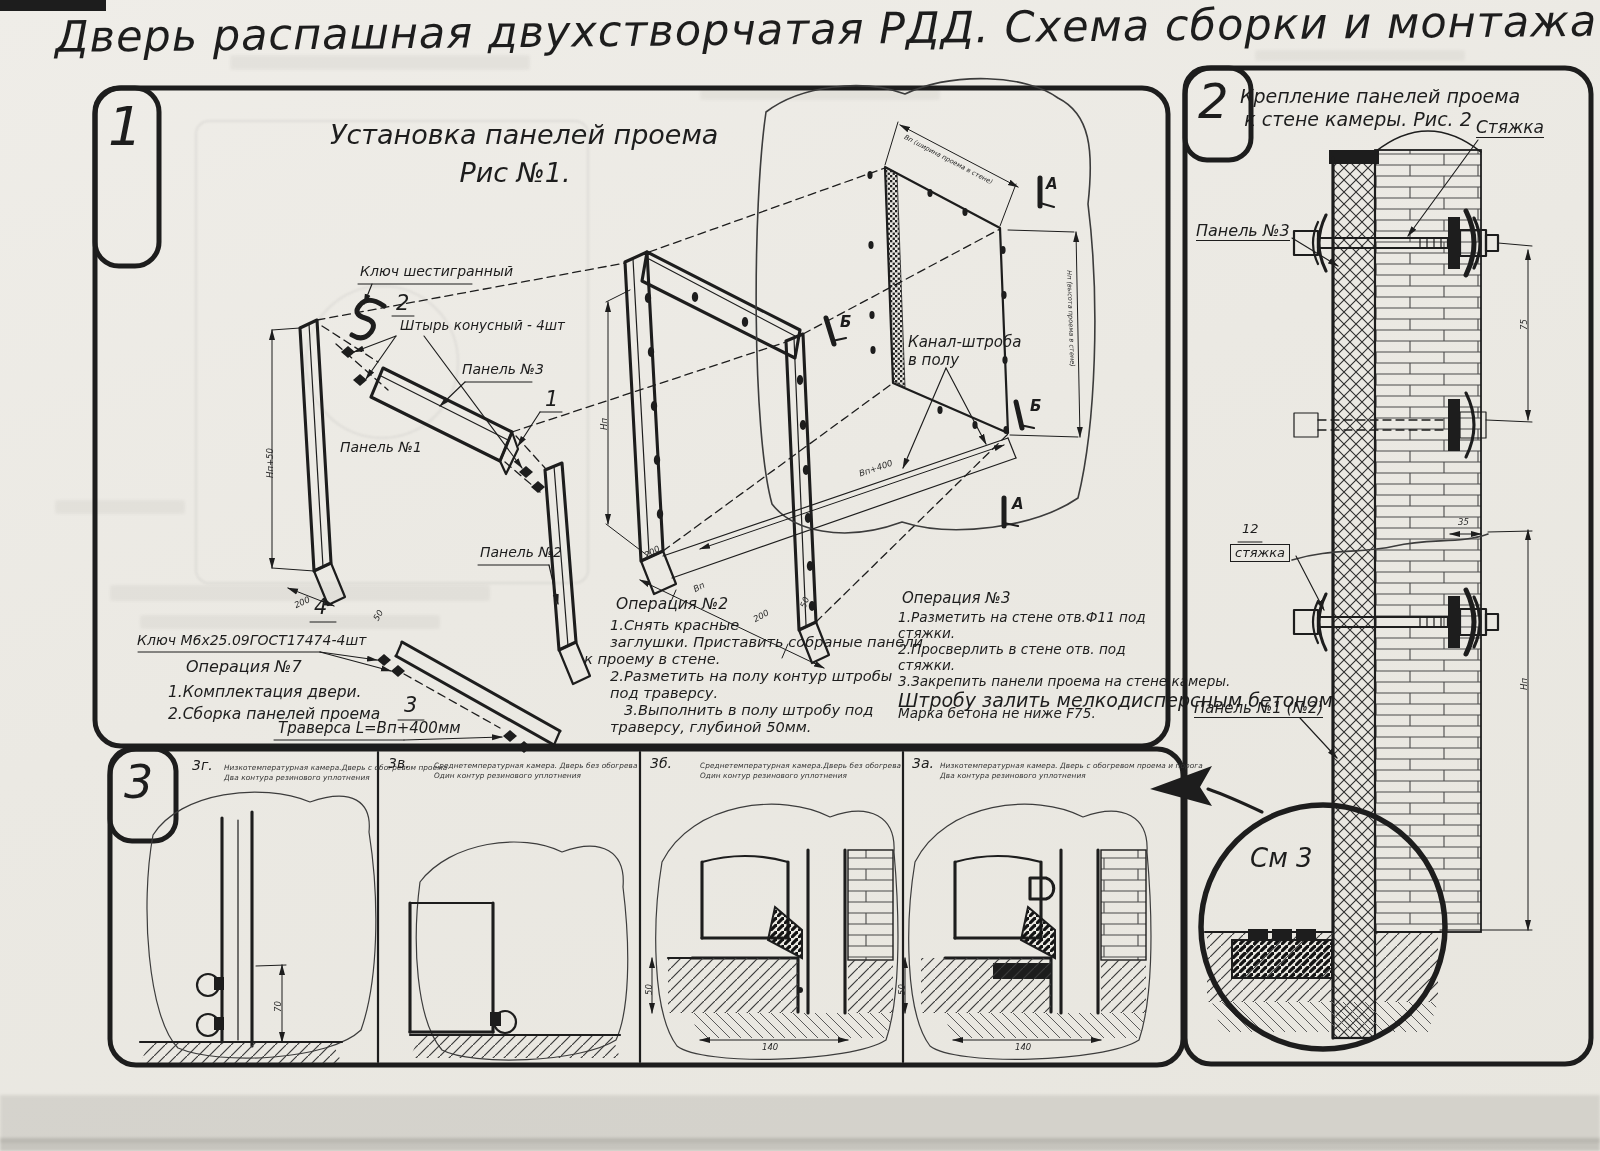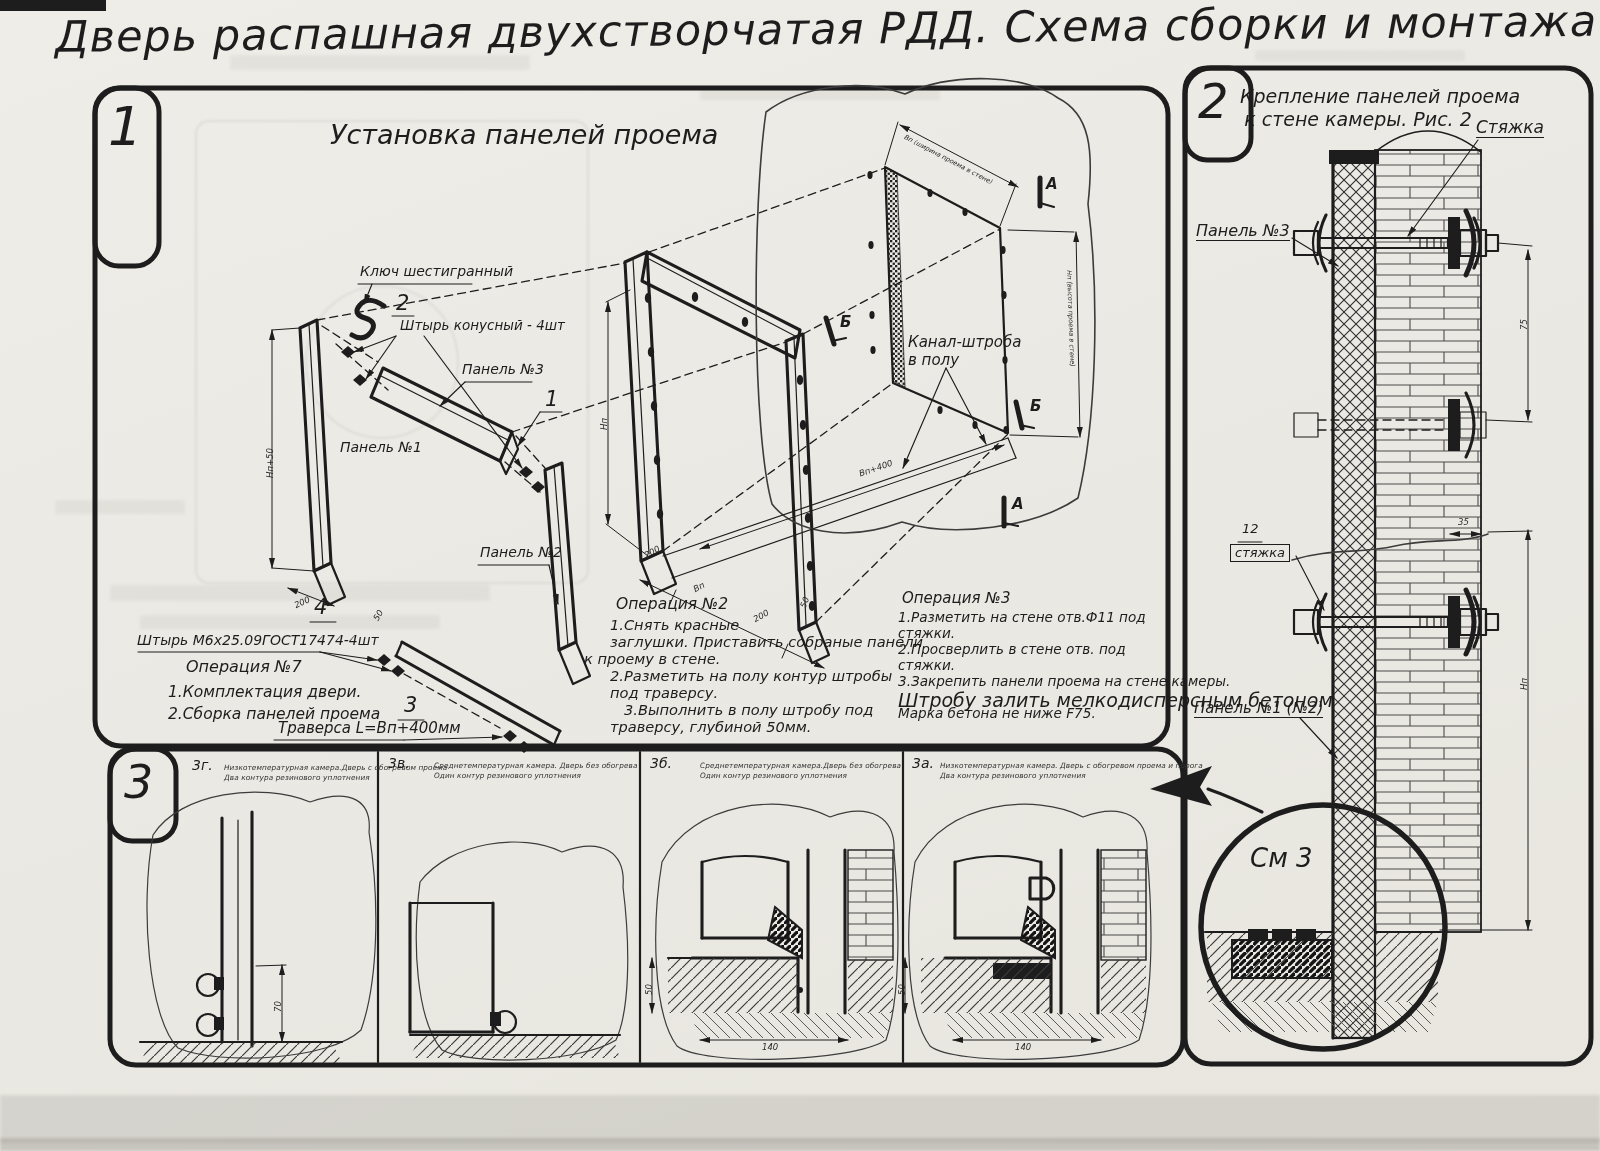--- a/index.html
+++ b/index.html
@@ -398,30 +398,31 @@
     </g>
   </svg>
 
   <div class="t" style="left:55px;top:6px;width:1500px;font-size:43px;letter-spacing:1px;transform:rotate(-0.6deg)">Дверь распашная двухстворчатая РДД.  Схема сборки и монтажа №2</div>
 
   <div class="t" style="left:108px;top:98px;font-size:54px">1</div>
   <div class="t" style="left:1198px;top:76px;font-size:48px">2</div>
   <div class="t" style="left:124px;top:758px;font-size:46px">3</div>
 
   <div class="t ctr" style="left:330px;top:120px;width:370px;font-size:27px">Установка панелей проема</div>
+  <div class="t ctr" style="left:330px;top:158px;width:370px;font-size:27px">Рис №1.</div>
 
   <div class="t" style="left:360px;top:264px;font-size:14px">Ключ шестигранный</div>
   <div class="t" style="left:396px;top:292px;font-size:21px">2</div>
   <div class="t" style="left:400px;top:318px;font-size:13.5px">Штырь конусный - 4шт</div>
   <div class="t" style="left:462px;top:362px;font-size:14px">Панель №3</div>
   <div class="t" style="left:545px;top:388px;font-size:21px">1</div>
   <div class="t" style="left:340px;top:440px;font-size:14px">Панель №1</div>
   <div class="t" style="left:480px;top:545px;font-size:14px">Панель №2</div>
   <div class="t" style="left:314px;top:596px;font-size:21px">4</div>
-  <div class="t" style="left:137px;top:633px;font-size:14px">Штырь М6х25.09ГОСТ17474-4шт</div>
+  <div class="t" style="left:137px;top:633px;font-size:14px">Ключ М6х25.09ГОСТ17474-4шт</div>
   <div class="t" style="left:404px;top:694px;font-size:21px">3</div>
   <div class="t" style="left:278px;top:720px;font-size:15px">Траверса  L=Вп+400мм</div>
   <div class="t" style="left:908px;top:334px;font-size:15px">Канал-штроба</div>
   <div class="t" style="left:908px;top:352px;font-size:15px">в полу</div>
 
   <div class="t" style="left:1046px;top:176px;font-size:15px;font-weight:bold">А</div>
   <div class="t" style="left:840px;top:314px;font-size:15px;font-weight:bold">Б</div>
   <div class="t" style="left:1030px;top:398px;font-size:15px;font-weight:bold">Б</div>
   <div class="t" style="left:1012px;top:496px;font-size:15px;font-weight:bold">А</div>
 

